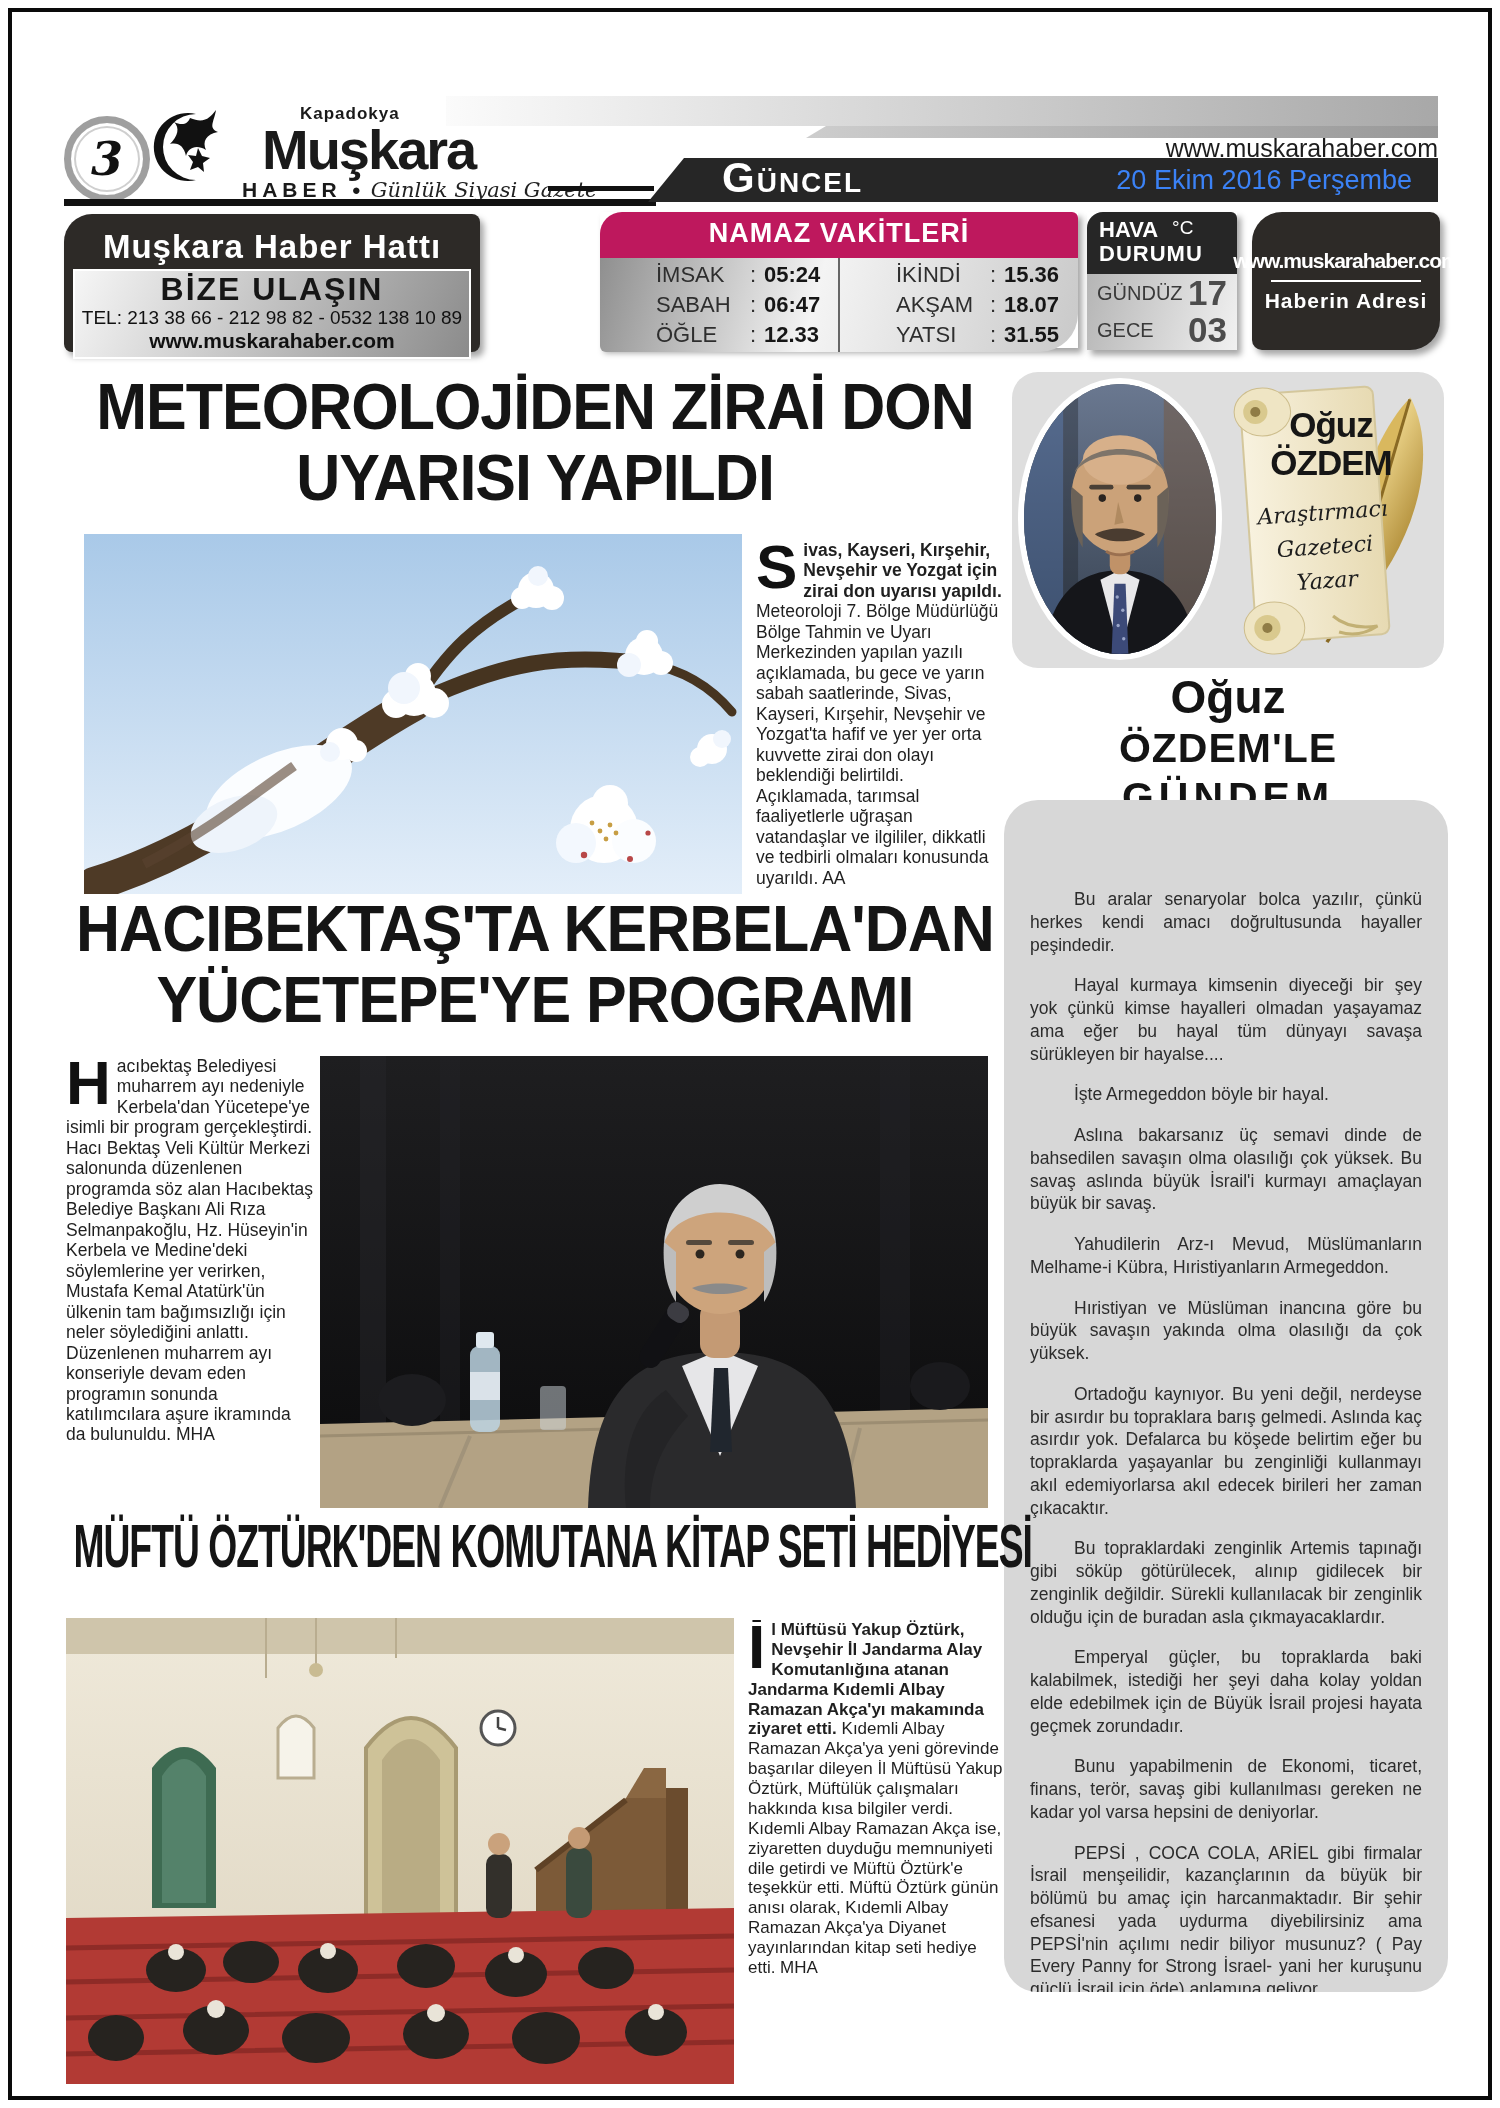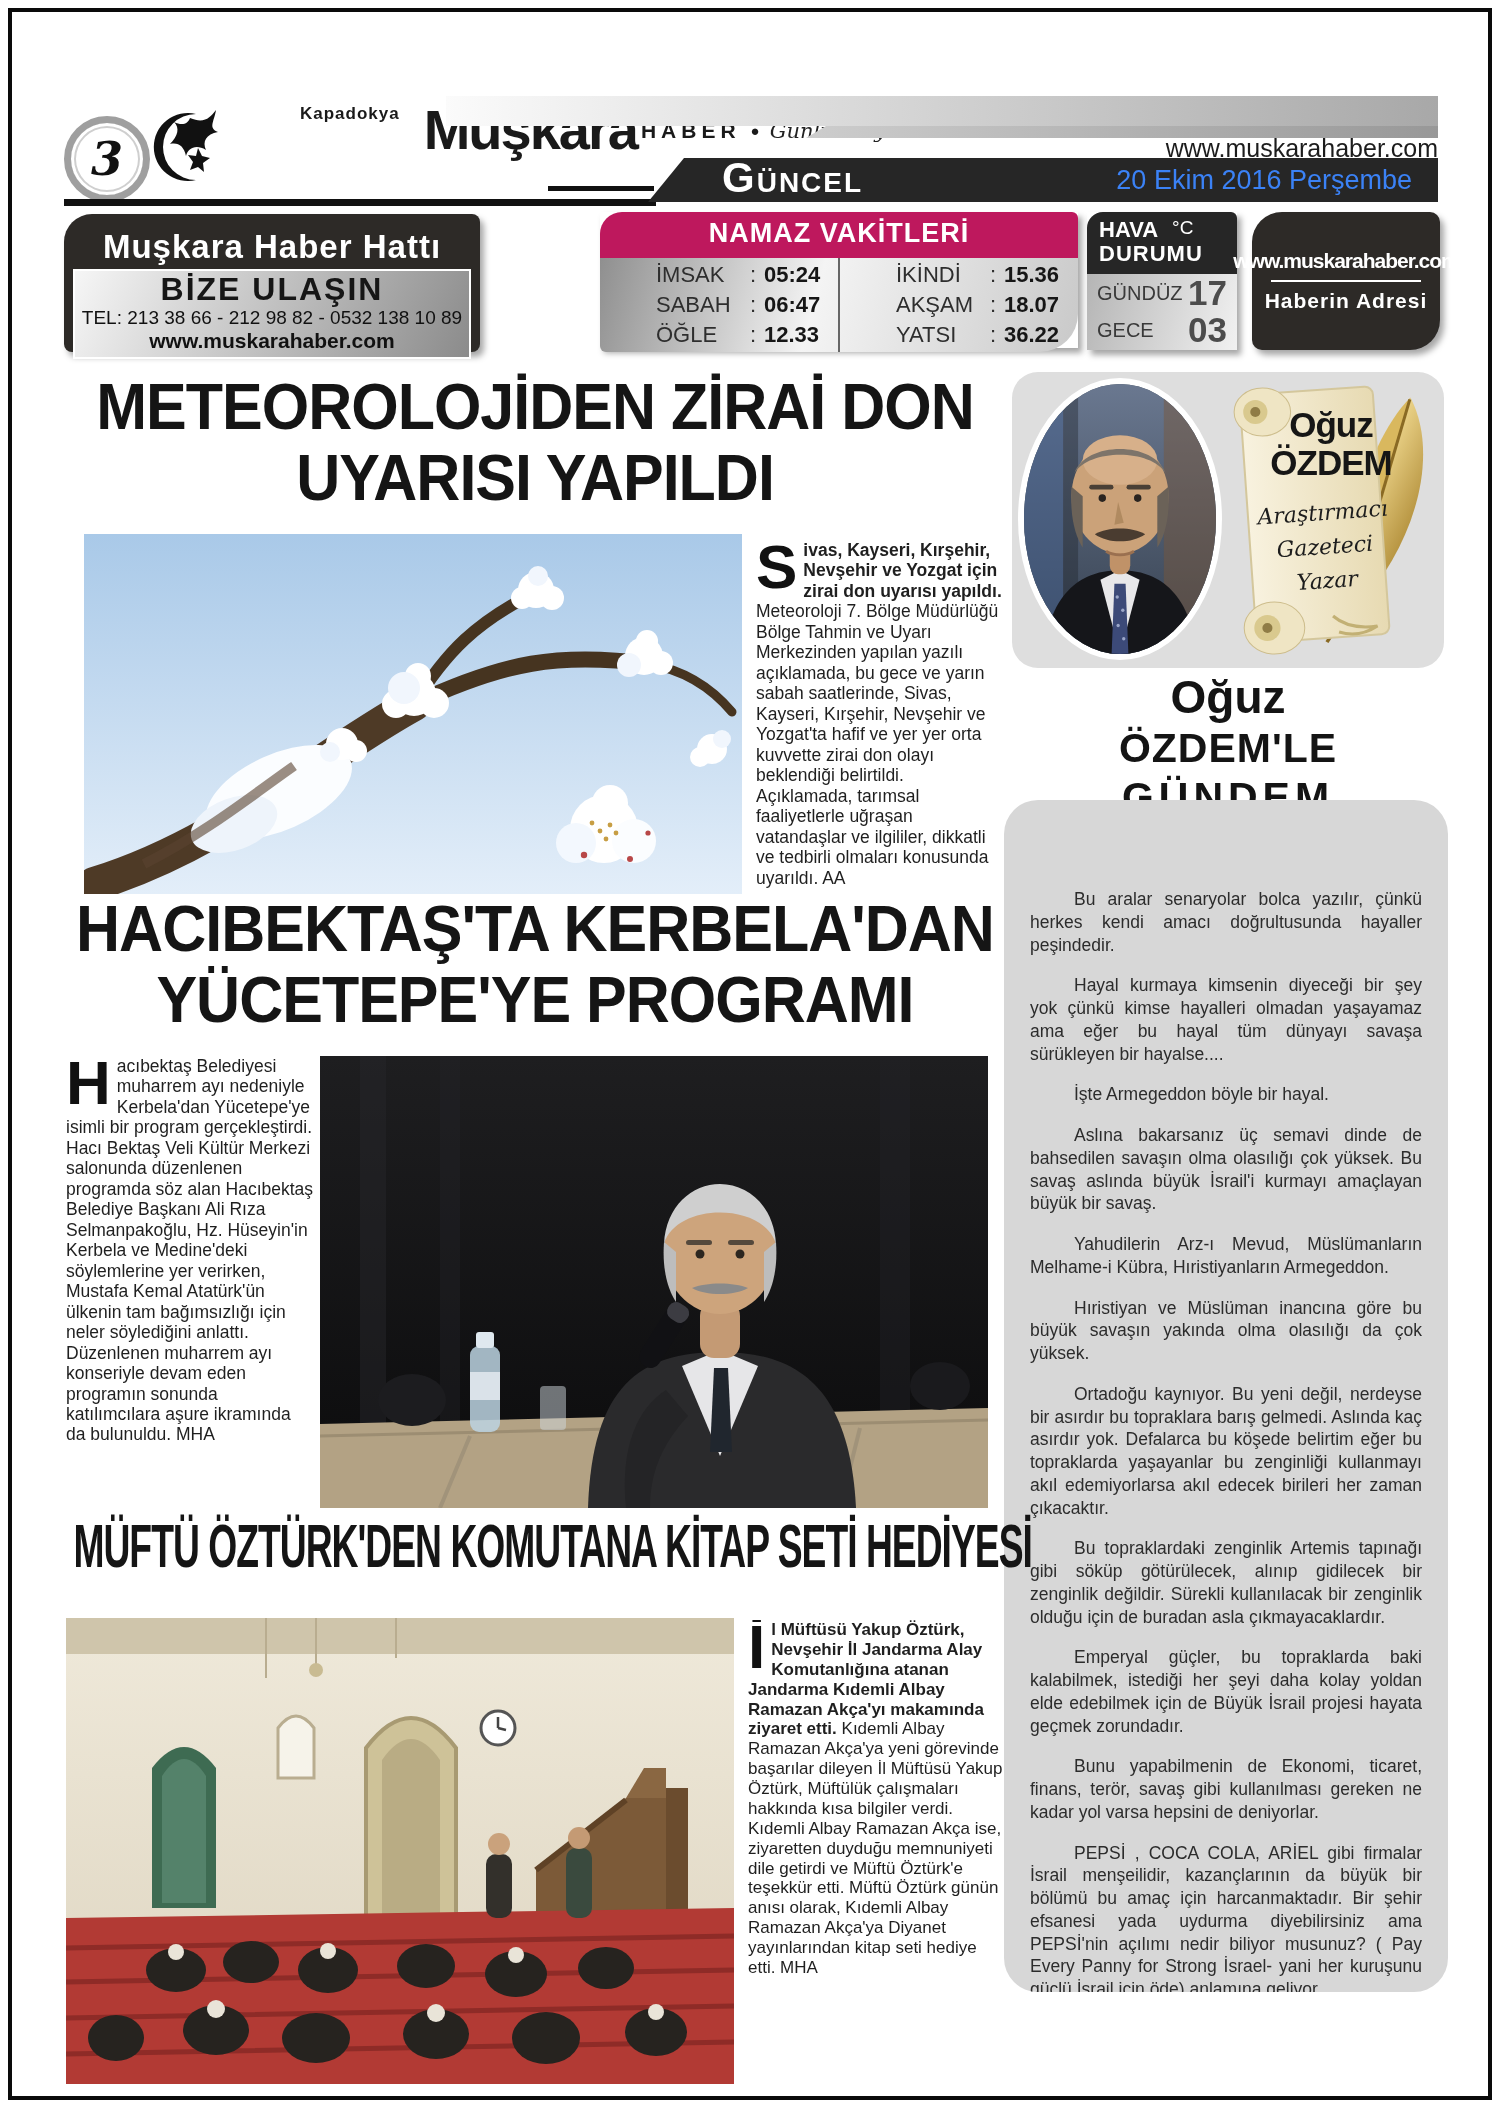--- a/index.html
+++ b/index.html
@@ -7,21 +7,21 @@
         font-family:"Liberation Sans",sans-serif;overflow:hidden;color:#1a1a1a;}
   .frame{position:absolute;inset:8px;border:4px solid #0a0a0a;pointer-events:none;}
 
   
   .pgnum{position:absolute;left:64px;top:116px;width:72px;height:72px;border:7px solid #9f9f9f;
          border-radius:50%;background:#fff;display:flex;align-items:center;justify-content:center;
          font-family:"DejaVu Serif",serif;font-weight:bold;font-style:italic;font-size:46px;color:#111;
          box-shadow:inset 0 0 0 3px #fff, inset 0 0 0 5px #cfcfcf;}
   .masthead{position:absolute;left:152px;top:104px;display:flex;align-items:flex-start;}
   .mast-icon{width:84px;height:86px;margin-right:2px;}
-  .mast-text{display:flex;flex-direction:row;}
+  .mast-text{display:flex;flex-direction:column;}
   .mast-region{font-size:17px;font-weight:900;letter-spacing:1px;margin-left:62px;}
   .mast-name{font-size:56px;font-weight:900;letter-spacing:-2px;line-height:.92;margin-left:24px;}
   .mast-sub-row{display:flex;align-items:center;margin-top:2px;margin-left:4px;}
   .mast-sub{font-size:21px;font-weight:900;letter-spacing:5px;}
   .mast-dot{font-size:15px;margin:0 10px;}
   .mast-tagline{font-family:"DejaVu Serif",serif;font-style:italic;font-size:21px;color:#222;}
   .mast-line{position:absolute;left:548px;top:186px;width:106px;height:5px;background:#111;}
   .rule-thick{position:absolute;left:64px;top:199px;width:592px;height:7px;background:#111;}
 
   .grad-bar{position:absolute;left:446px;top:96px;width:992px;height:30px;
@@ -205,21 +205,21 @@
           <span class="namaz-val">15.36</span>
         </div>
         <div class="namaz-row">
           <span class="namaz-label">AKŞAM</span>
           <span class="namaz-sep">:</span>
           <span class="namaz-val">18.07</span>
         </div>
         <div class="namaz-row">
           <span class="namaz-label">YATSI</span>
           <span class="namaz-sep">:</span>
-          <span class="namaz-val">36.22</span>
+          <span class="namaz-val">31.55</span>
         </div>
       </div>
     </div>
   </div>
 
   <div class="weather-box sbox">
     <div class="weather-head">
       <div class="weather-l1">
         <span>HAVA</span>
         <span class="weather-unit">°C</span>

